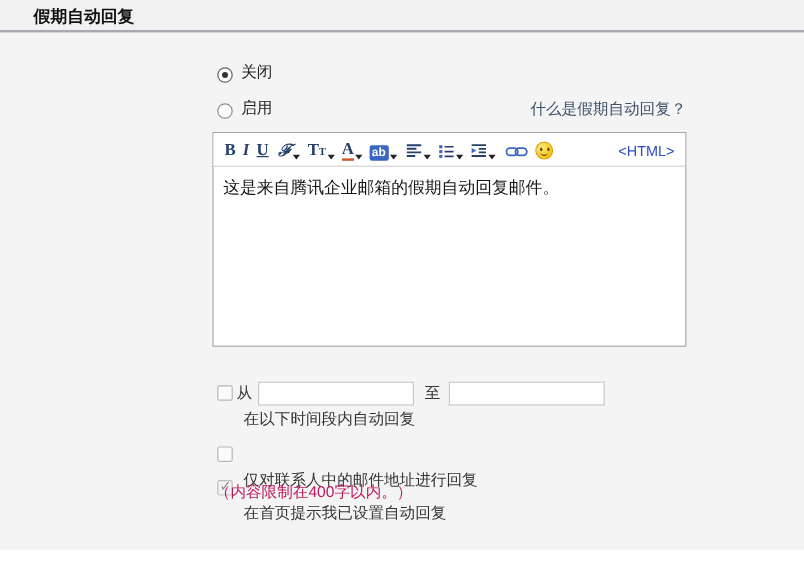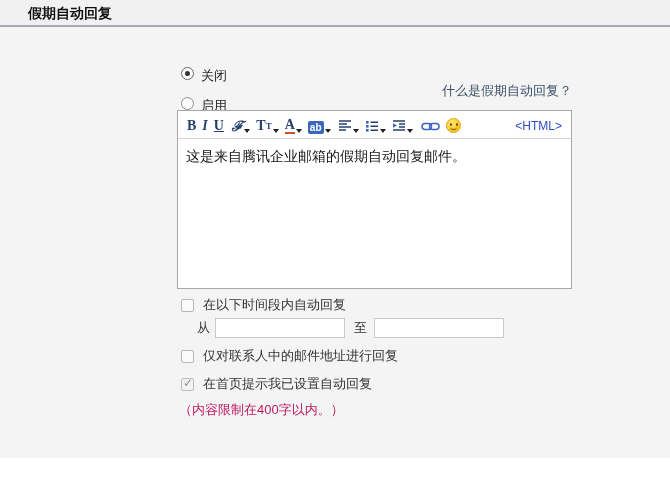--- a/index.html
+++ b/index.html
@@ -6,21 +6,21 @@
   html,body { width:670px; height:478px; background:#ffffff; overflow:hidden;
     font-family:"Liberation Sans","DejaVu Sans",sans-serif; }
   .panel { position:relative; width:670px; height:458px; background:#f4f4f5; }
 
   
   .hdr { position:absolute; left:0; top:0; width:670px; height:27px;
          background:#f1f1f2; border-bottom:2px solid #a9a9b2; }
   .hdr h1 { position:absolute; left:28px; top:5px; font-size:14px; font-weight:bold; color:#111; }
 
   
-  .radio-row { position:absolute; left:181px; display:flex; align-items:flex-start; gap:7px; cursor:default;margin-top:16px; }
+  .radio-row { position:absolute; left:181px; display:flex; align-items:flex-end; gap:7px; cursor:default; }
   .radio { width:13px; height:13px; border:1px solid #8d8d8d; border-radius:50%;
            background:#fdfdfd; position:relative; display:inline-block; }
   .radio.checked { border-color:#666; }
   .radio.checked::after { content:""; position:absolute; left:3px; top:3px; width:5px; height:5px;
            border-radius:50%; background:#333; }
   .radio-lbl { font-size:13px; color:#222; }
 
   .help-link { position:absolute; top:82px; right:98px; font-size:13px; color:#3c5166;
                text-decoration:none; cursor:pointer;text-align:center; }
 
@@ -58,21 +58,21 @@
              overflow:hidden; cursor:text; }
   .ed-p1 { }
 
   
   .chk-row { position:absolute; left:181px; display:flex; align-items:center; gap:9px; }
   .checkbox { width:13px; height:13px; border:1px solid #b6b6b6; background:#fbfbfb;
               border-radius:2px; position:relative; display:inline-block; flex:0 0 13px; }
   .checkbox.checked { background:#f2f2f2; border-color:#bdbdbd; }
   .checkbox.checked::after { content:"\2713"; position:absolute; left:1px; top:-3px;
               font-size:12px; font-weight:bold; color:#8b8b8b; }
-  .chk-lbl { font-size:13px; color:#333; }
+  .chk-lbl { font-size:13px; color:#333;margin-top:44px; }
 
   .range-row { position:absolute; left:197px; top:318px; display:flex; align-items:center; }
   .range-lbl { font-size:13px; color:#333; }
   .range-input { width:130px; height:20px; border:1px solid #c9c9cd; background:#fff;
                  font-size:12px; padding:0 4px; outline:none; }
   .range-input.first { margin-left:5px; margin-right:9px; }
   .range-input.second { margin-left:7px; }
 
   .note { position:absolute; left:179px; top:401px; font-size:13px; color:#be185d; }
 </style>

